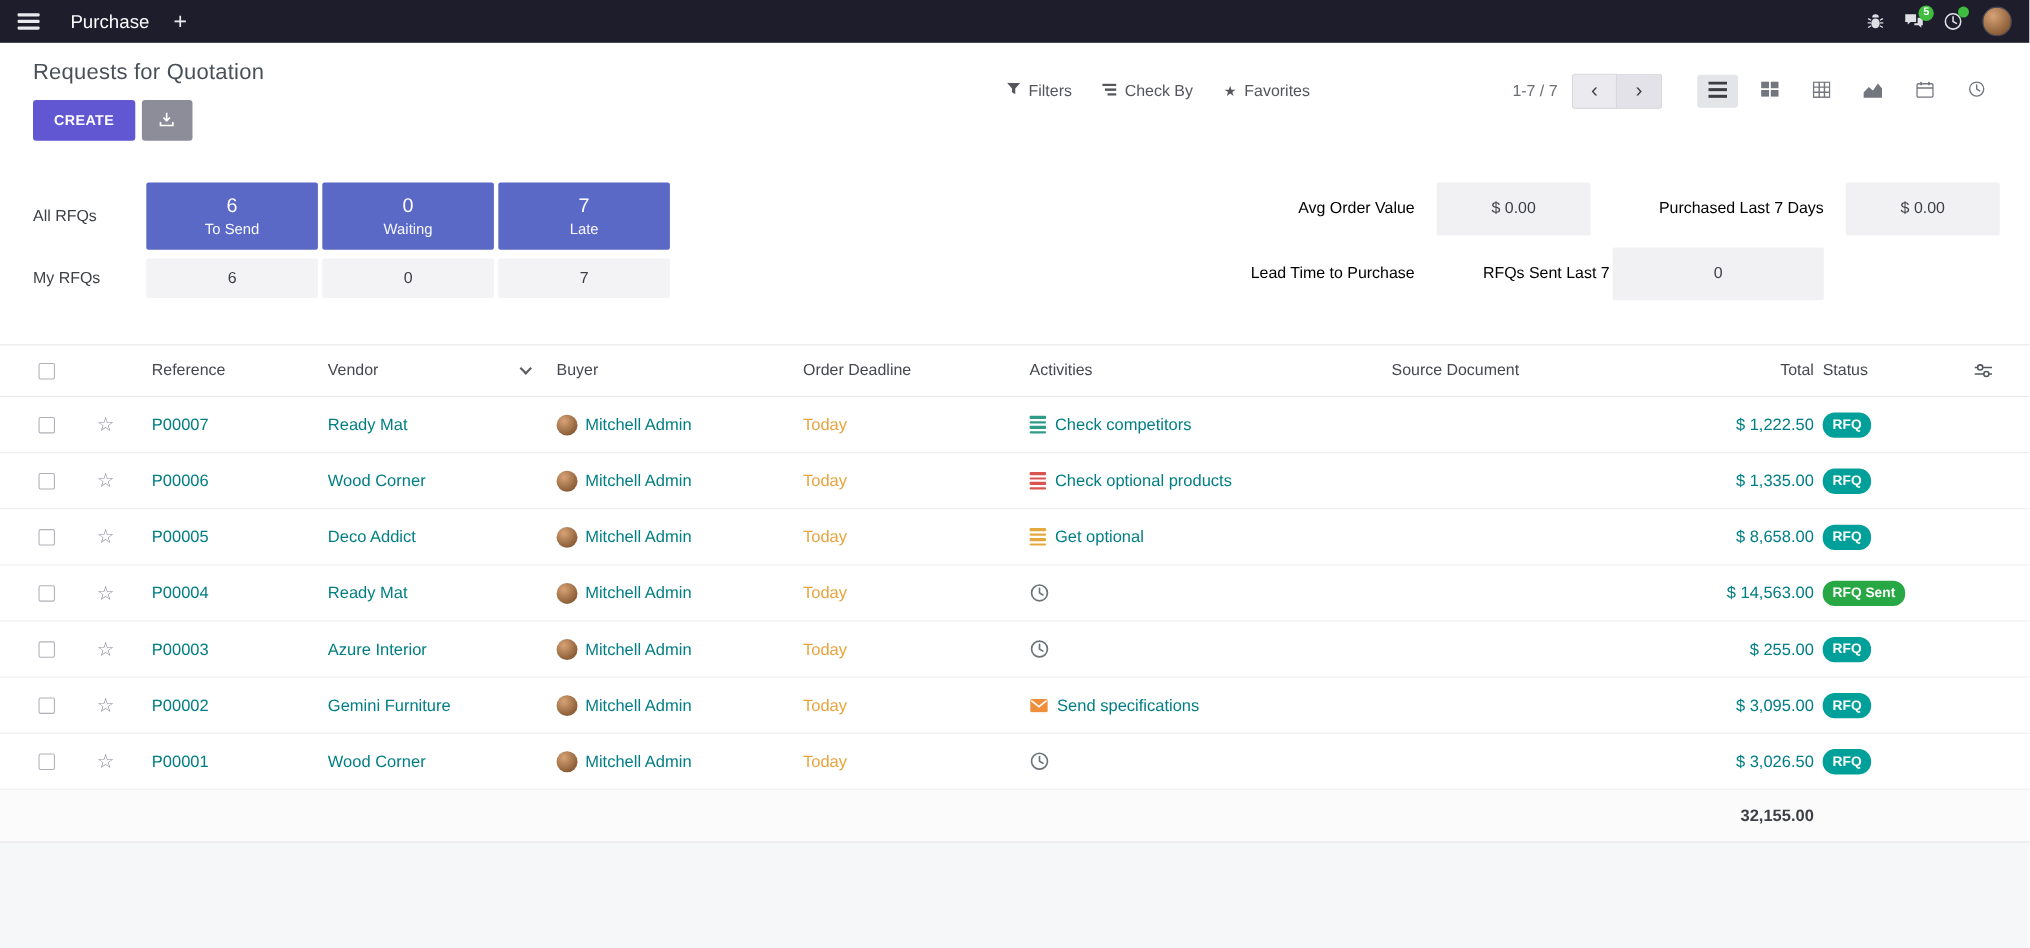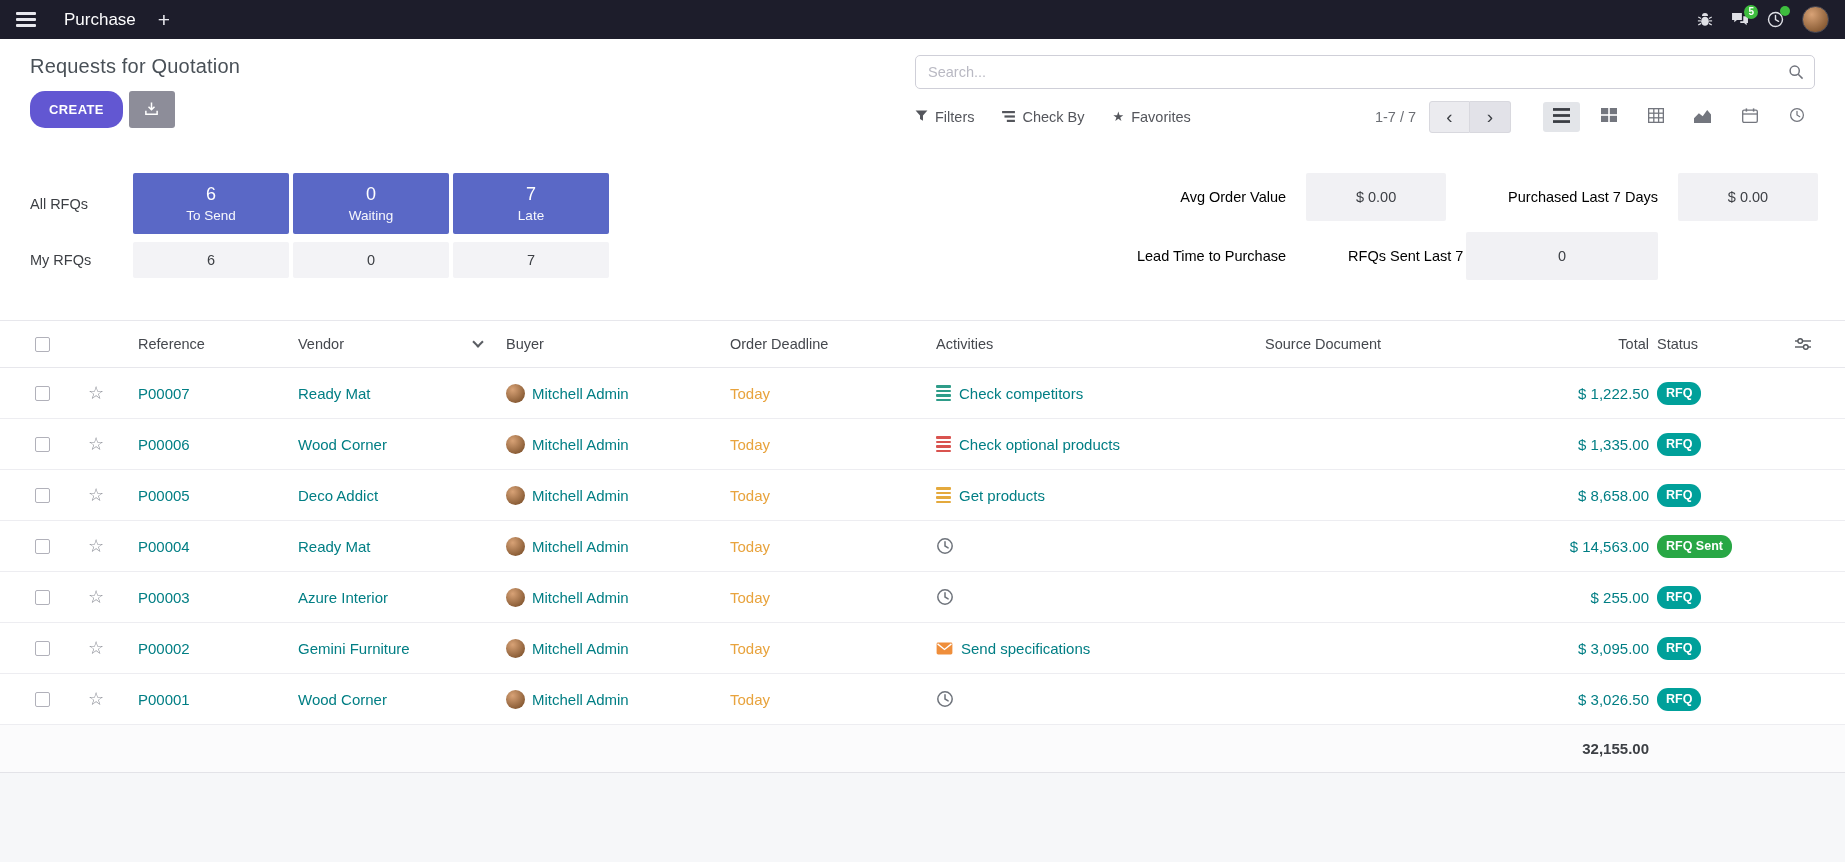--- a/index.html
+++ b/index.html
@@ -18,21 +18,21 @@
   .tb-icon{position:relative;display:flex;align-items:center;cursor:pointer}
   .tb-badge{position:absolute;top:-7px;right:-9px;background:var(--notification-green,#3ebd3e);color:#fff;font-size:10px;line-height:1;padding:2px 4px;border-radius:7px;font-weight:bold}
   .tb-dot{position:absolute;top:-5px;right:-6px;width:10px;height:10px;border-radius:50%;background:var(--notification-green,#3ebd3e)}
   .avatar-lg{width:27px;height:27px;border-radius:50%;background:radial-gradient(circle at 35% 30%,#d8a276,#6e441f);border:1px solid #4a4a57;cursor:pointer}
 
   
   .control-panel{display:flex;padding:16px 30px 12px;background:#fff}
   .cp-left{flex:1}
   .page-title{font-size:20px;color:#495057;font-weight:normal;letter-spacing:.2px}
   .cp-buttons{margin-top:13px;display:flex;gap:6px}
-  .btn-create{background:var(--create-button,#6257d2);color:#fff;border:none;height:37px;padding:0 19px;font-size:13px;font-weight:bold;letter-spacing:.4px;border-radius:15px;cursor:pointer}
+  .btn-create{background:var(--create-button,#6257d2);color:#fff;border:none;height:37px;padding:0 19px;font-size:13px;font-weight:bold;letter-spacing:.4px;border-radius:3px;cursor:pointer}
   .btn-download{background:#8d8d99;border:none;width:46px;height:37px;border-radius:3px;display:flex;align-items:center;justify-content:center;cursor:pointer}
   .cp-right{width:900px}
   .search-box{height:34px;border:1px solid #cfcfd8;border-radius:5px;background:#fff;display:flex;align-items:center}
   .search-input{flex:1;border:none;outline:none;height:100%;padding:0 12px;font-size:14.5px;color:#333;background:transparent;font-family:inherit}
   .search-input::placeholder{color:#b9b9c3}
   .search-icon{padding:0 10px;display:flex;cursor:pointer}
   .cp-filter-row{margin-top:9px;display:flex;align-items:center;height:37px}
   .filter-btn{display:flex;align-items:flex-start;gap:7px;border:none;background:none;color:#54565c;font-size:14.5px;cursor:pointer;margin-right:28px}
   .fav-star{font-size:13px;color:#54565c}
   .pager{margin-left:auto;display:flex;align-items:center}
@@ -140,29 +140,20 @@
       <button class="btn-create">CREATE</button>
       <button class="btn-download">
         <span><svg viewBox="0 0 16 16" width="15" height="15">
               <path d="M8 1.5v7.5M4.8 6.2 8 9.4l3.2-3.2" stroke="#fff" stroke-width="1.6" fill="none"></path>
               <path d="M2 10.5V14h12v-3.5" stroke="#fff" stroke-width="1.6" fill="none"></path>
             </svg></span>
       </button>
     </div>
   </div>
   <div class="cp-right">
-    <div class="search-box">
-      <input class="search-input" type="text" placeholder="Search..." style="">
-      <span class="search-icon">
-          <svg viewBox="0 0 16 16" width="16" height="16">
-            <circle cx="6.7" cy="6.7" r="4.6" fill="none" stroke="#70737c" stroke-width="1.5"></circle>
-            <line x1="10.2" y1="10.2" x2="14.6" y2="14.6" stroke="#70737c" stroke-width="1.5"></line>
-          </svg>
-        </span>
-    </div>
     <div class="cp-filter-row">
       <button class="filter-btn">
         <span><svg viewBox="0 0 14 13" width="13" height="12">
               <path d="M.6.6h12.8L8.6 6v5.6L5.4 9.7V6z" fill="#54565c"></path>
             </svg></span>
         <span>Filters</span>
       </button>
       <button class="filter-btn">
         <span><svg viewBox="0 0 14 12" width="13" height="11" fill="#54565c">
               <rect width="14" height="2.4"></rect>
@@ -394,21 +385,21 @@
     <div class="c c-deadline">
           <span class="deadline">Today</span>
         </div>
     <div class="c c-act">
       <span class="act-list" style="color: rgb(228, 169, 60);">
             <i></i>
             <i></i>
             <i></i>
             <i></i>
           </span>
-      <a class="link">Get products</a>
+      <a class="link">Get optional</a>
     </div>
     <div class="c c-source">
           <span></span>
         </div>
     <div class="c c-total">
           <span class="amount">$ 8,658.00</span>
         </div>
     <div class="c c-status">
           <span class="badge" style="background: rgb(0, 160, 154);">RFQ</span>
         </div>

